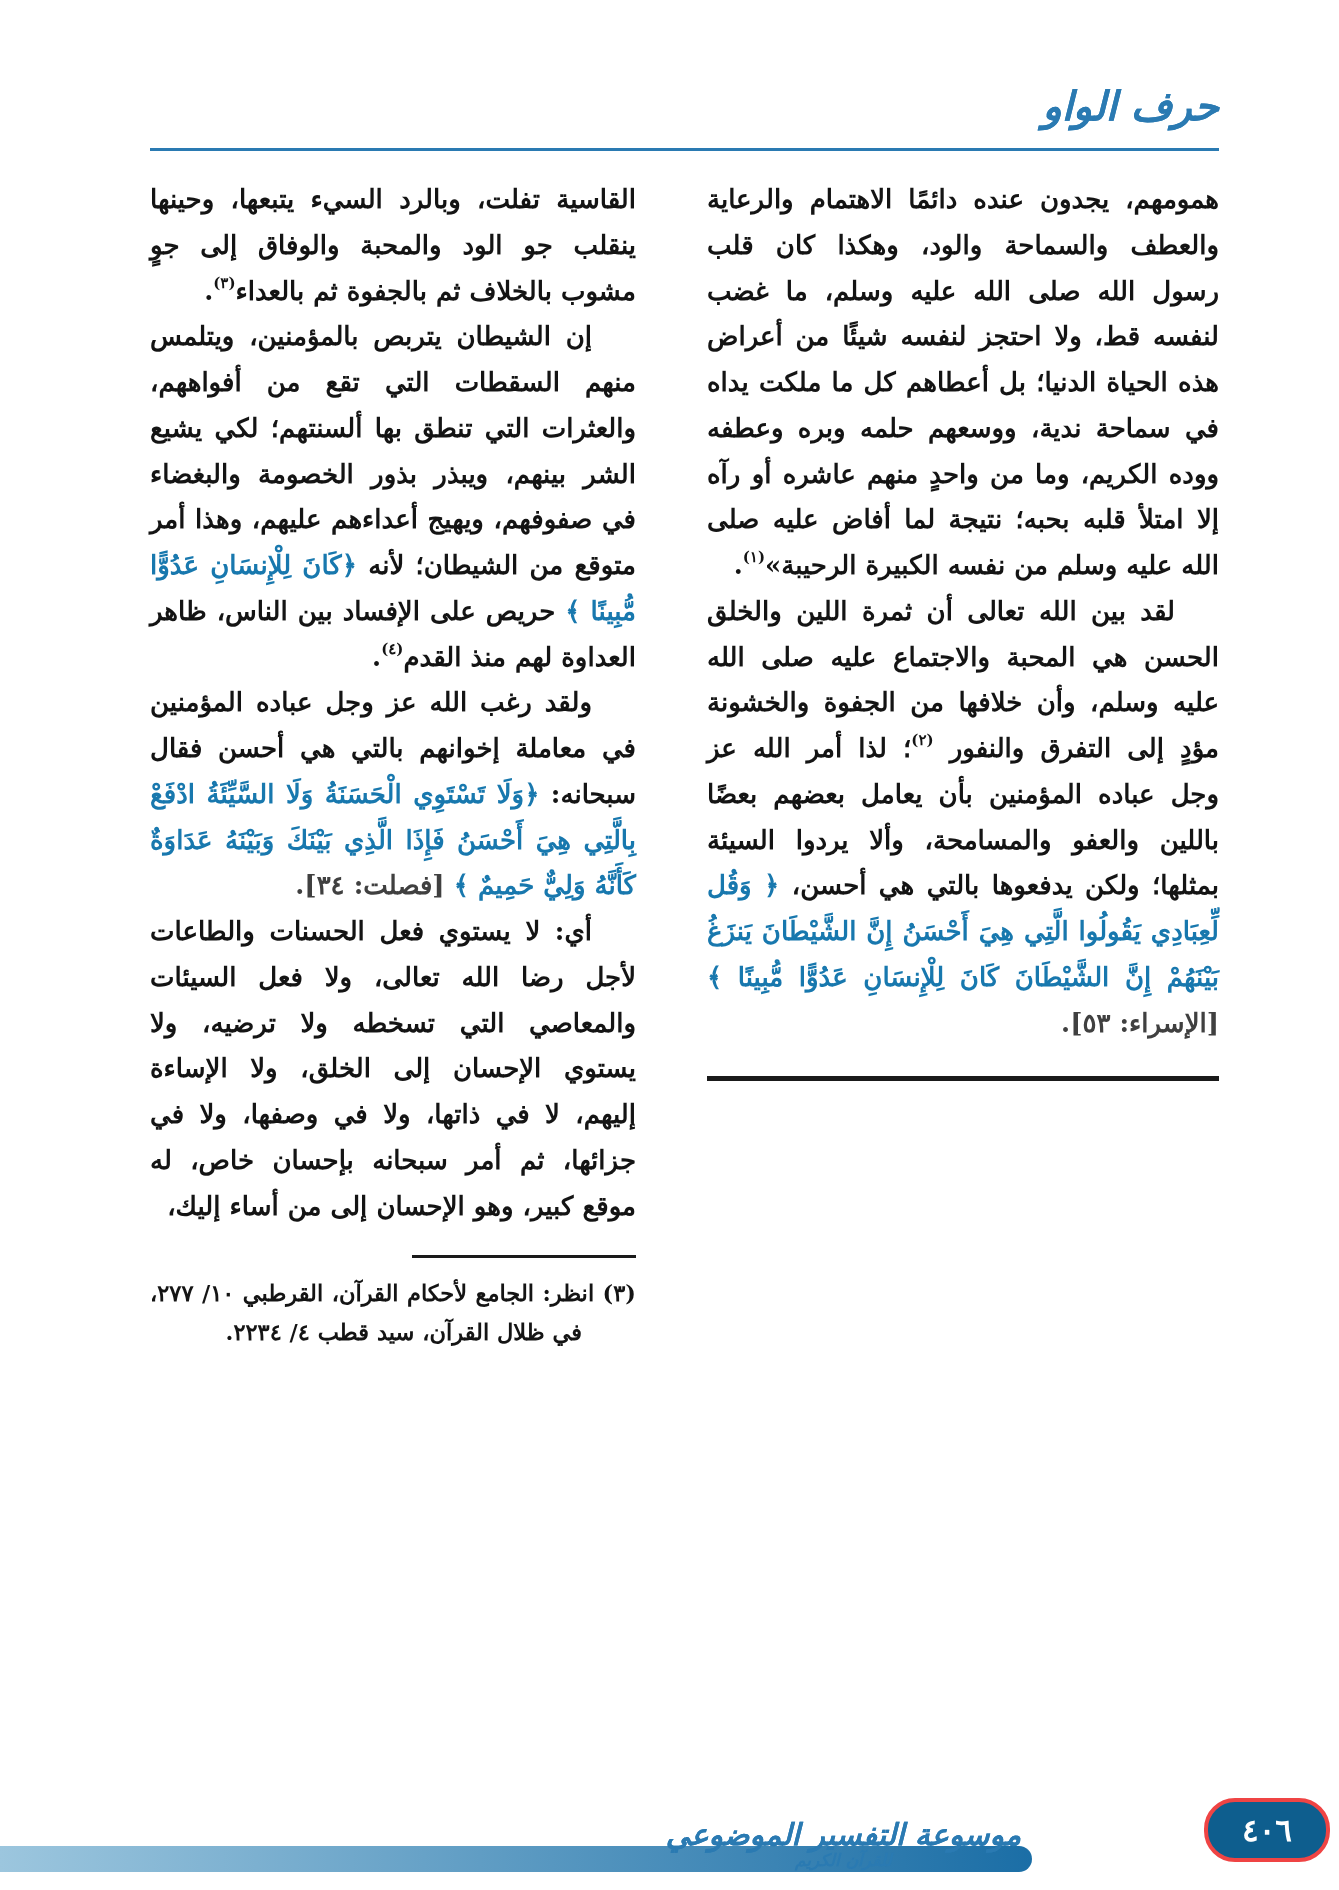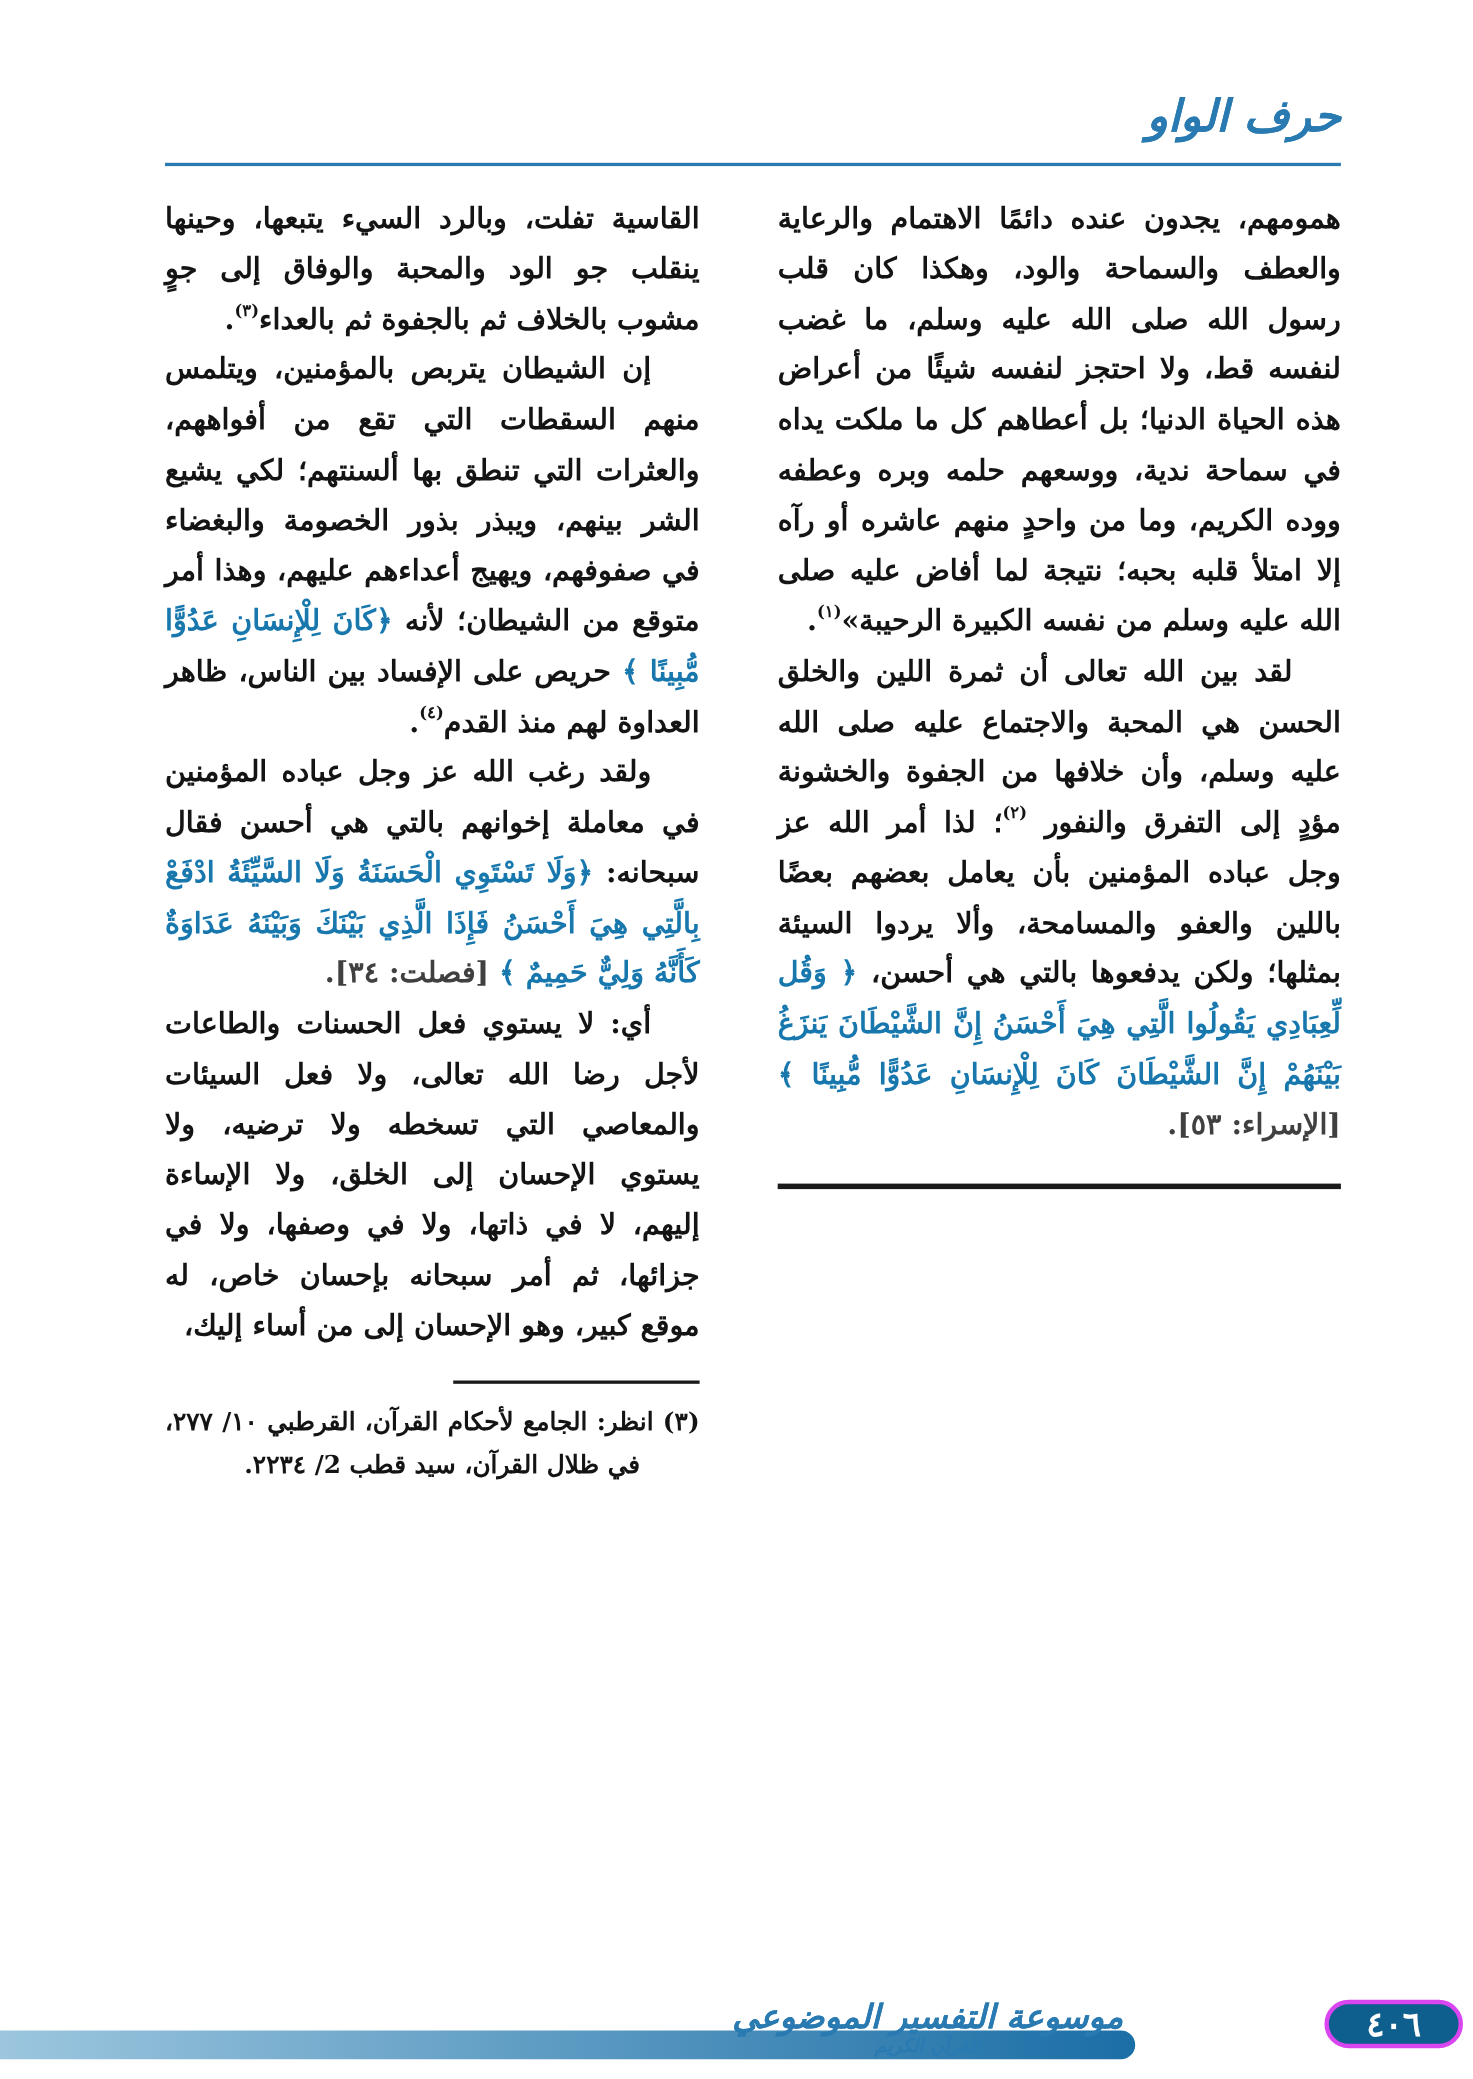--- a/index.html
+++ b/index.html
@@ -82,23 +82,23 @@
     line-height: 1.1;
   }
   .logo-l1 {
     font-size: 30px; font-weight: 700; font-style: italic;
     text-shadow: 0 0 0.6px var(--accent, #2a7ab2);
     margin-top: 44px;
   }
   .logo-l2 { font-size: 17px; font-weight: 700; font-style: italic; }
   .page-badge {
     position: absolute; right: 9px; bottom: 28px;
-    width: 126px; height: 44px;
+    width: 126px; height: 64px;
     background: var(--badge, #0e5e8e);
-    border: 4px solid #d946ef;
+    border: 4px solid #ef4444;
     box-sizing: border-box;
     border-radius: 31px;
     display: flex; align-items: center; justify-content: center;
     z-index: 3;
   }
   .page-badge span {
     color: #ffffff; font-size: 31px; font-weight: 700;
   }
 </style>
 </head>
@@ -123,21 +123,21 @@
 
     <section class="col col-left">
       <div class="body-text">
           <p class="para"><span class="normal">القاسية تفلت، وبالرد السيء يتبعها، وحينها ينقلب جو الود والمحبة والوفاق إلى جوٍ مشوب بالخلاف ثم بالجفوة ثم بالعداء</span><sup class="marker">(٣)</sup><span class="normal">.</span></p>
           <p class="para indent"><span class="normal">إن الشيطان يتربص بالمؤمنين، ويتلمس منهم السقطات التي تقع من أفواههم، والعثرات التي تنطق بها ألسنتهم؛ لكي يشيع الشر بينهم، ويبذر بذور الخصومة والبغضاء في صفوفهم، ويهيج أعداءهم عليهم، وهذا أمر متوقع من الشيطان؛ لأنه </span><span class="quran">﴿كَانَ لِلْإِنسَانِ عَدُوًّا مُّبِينًا ﴾</span><span class="normal"> حريص على الإفساد بين الناس، ظاهر العداوة لهم منذ القدم</span><sup class="marker">(٤)</sup><span class="normal">.</span></p>
           <p class="para indent"><span class="normal">ولقد رغب الله عز وجل عباده المؤمنين في معاملة إخوانهم بالتي هي أحسن فقال سبحانه: </span><span class="quran">﴿وَلَا تَسْتَوِي الْحَسَنَةُ وَلَا السَّيِّئَةُ ادْفَعْ بِالَّتِي هِيَ أَحْسَنُ فَإِذَا الَّذِي بَيْنَكَ وَبَيْنَهُ عَدَاوَةٌ كَأَنَّهُ وَلِيٌّ حَمِيمٌ ﴾</span><span class="ref"> [فصلت: ٣٤].</span></p>
           <p class="para indent"><span class="normal">أي: لا يستوي فعل الحسنات والطاعات لأجل رضا الله تعالى، ولا فعل السيئات والمعاصي التي تسخطه ولا ترضيه، ولا يستوي الإحسان إلى الخلق، ولا الإساءة إليهم، لا في ذاتها، ولا في وصفها، ولا في جزائها، ثم أمر سبحانه بإحسان خاص، له موقع كبير، وهو الإحسان إلى من أساء إليك،</span></p>
         </div>
       <div class="fn-sep"></div>
       <div class="footnotes">
-          <p class="footnote"><span class="normal">(٣) انظر: الجامع لأحكام القرآن، القرطبي ١٠/ ٢٧٧، في ظلال القرآن، سيد قطب 2/ ٢٢٣٤.</span></p>
+          <p class="footnote"><span class="normal">(٣) انظر: الجامع لأحكام القرآن، القرطبي ١٠/ ٢٧٧، في ظلال القرآن، سيد قطب ٤/ ٢٢٣٤.</span></p>
         </div>
     </section>
 
   </div>
 </div>
 
 <div class="footer-band"></div>
 
 <div class="footer-logo">
   <div class="logo-l1">موسوعة التفسير الموضوعي</div>

